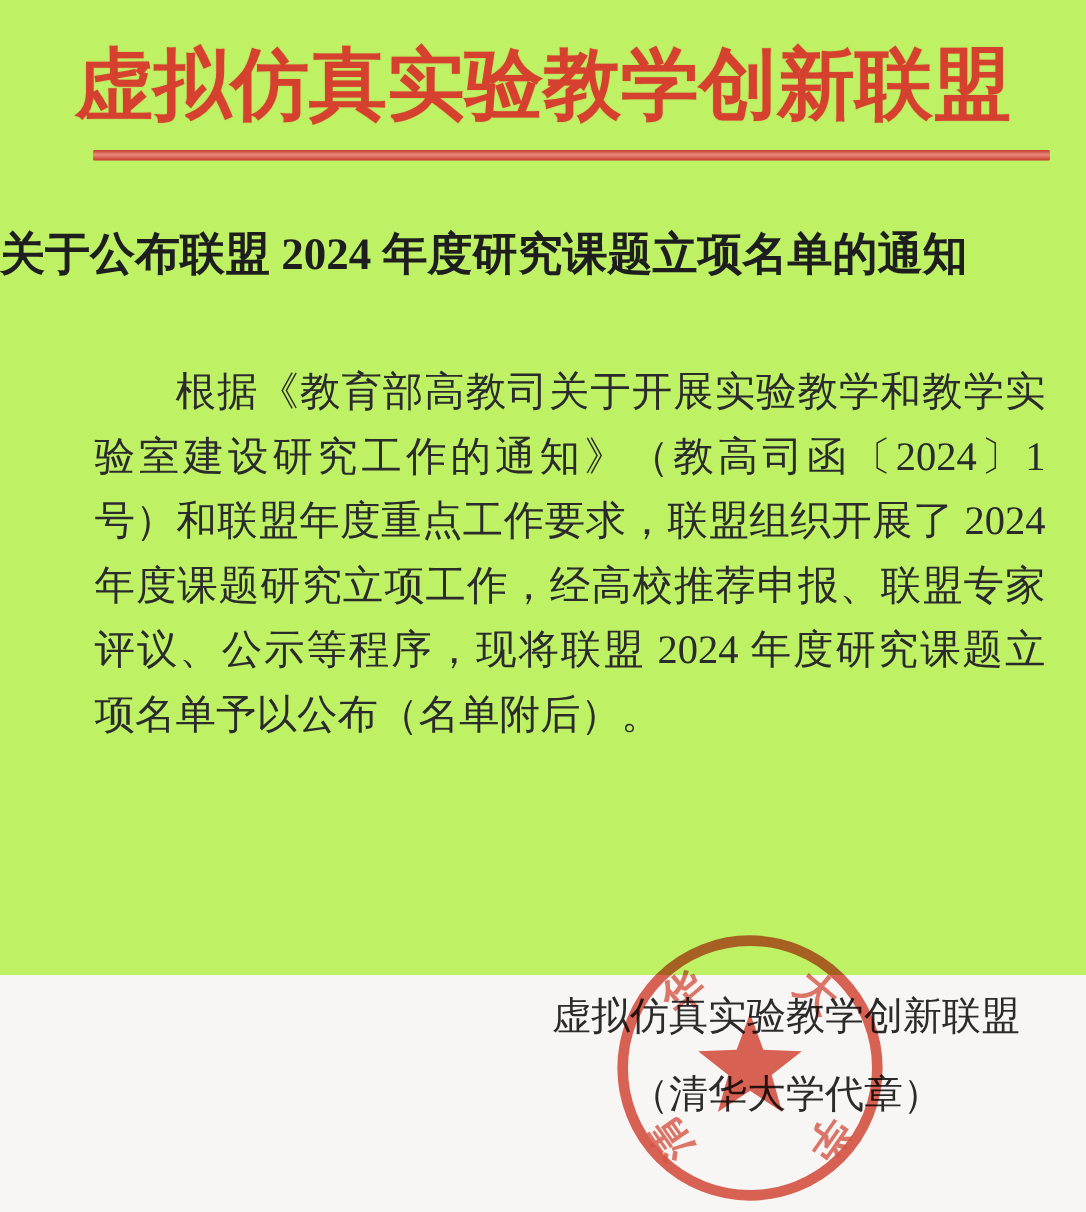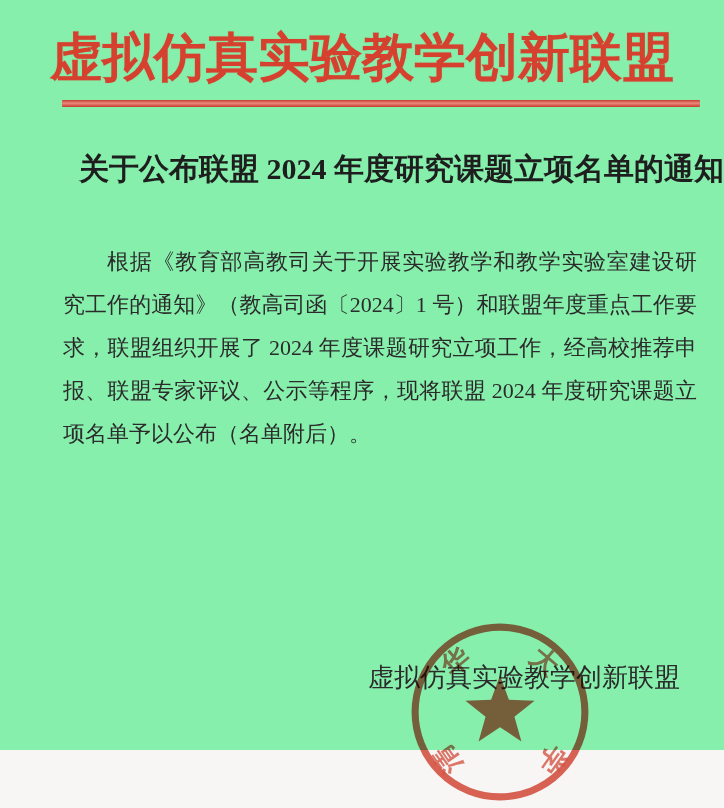--- a/index.html
+++ b/index.html
@@ -4,54 +4,54 @@
 <style>
   html,body{margin:0;padding:0;}
   body{
     width:724px;height:808px;
     background:#f7f6f5;
     font-family:"Liberation Serif","DejaVu Serif",serif;
     overflow:hidden;
   }
   .page{
     position:relative;
-    width:724px;height:750px;
-    background:#86efac;
+    width:724px;height:650px;
+    background:#bef264;
   }
   .org-title{
     padding-top:22px;
     text-align:center;
     color:#d6402e;
     font-size:52px;
     font-weight:bold;
     letter-spacing:0px;
     line-height:72px;
     text-shadow:0 0 1px rgba(214,64,46,.4);
     white-space:nowrap;
   }
   .red-rule{
     margin:6px auto 0 62px;
     width:638px;height:7px;
     background:linear-gradient(#c63a2c 0%, #e98a7d 45%, #c63a2c 100%);
     border-radius:1px;
   }
   .doc-title{
     margin-top:42px;
-    text-align:right;
+    text-align:left;
     color:#1e1e1e;
     font-size:30px;
     font-weight:bold;
     letter-spacing:0px;
     white-space:nowrap;
   }
   .body-text{
     margin:50px 28px 11px 63px;
     width:634px;
     color:#2b2b2b;
-    font-size:22px;
+    font-size:27px;
     line-height:43px;
     text-align:justify;
     text-justify:inter-ideograph;
   }
   .body-text p{
     margin:0;
     text-indent:2em;
   }
   .signature{
     position:absolute;
@@ -98,20 +98,21 @@
   <div class="red-rule"></div>
 
   <div class="doc-title">关于公布联盟 2024 年度研究课题立项名单的通知</div>
 
   <div class="body-text">
     <p>根据《教育部高教司关于开展实验教学和教学实验室建设研究工作的通知》（教高司函〔2024〕1 号）和联盟年度重点工作要求，联盟组织开展了 2024 年度课题研究立项工作，经高校推荐申报、联盟专家评议、公示等程序，现将联盟 2024 年度研究课题立项名单予以公布（名单附后）。</p>
   </div>
 
   <div class="signature">
     <div class="sig-line">虚拟仿真实验教学创新联盟</div>
+    <div class="sig-line">（清华大学代章）</div>
   </div>
 
   <div class="seal">
     <svg viewBox="0 0 190 190" xmlns="http://www.w3.org/2000/svg">
       <circle cx="95" cy="95" r="84" fill="none" stroke="#d6402e" stroke-width="7" opacity="0.92"></circle>
       <polygon points="95,59 103.8,82.9 129.2,83.9 109.3,99.6 116.2,124.1 95,110 73.8,124.1 80.7,99.6 60.8,83.9 86.2,82.9" fill="#d6402e" opacity="0.92"></polygon>
       <text class="seal-text" transform="translate(43,142) rotate(-125)" text-anchor="middle" dominant-baseline="central">清</text>
       <text class="seal-text" transform="translate(51,45) rotate(-40)" text-anchor="middle" dominant-baseline="central">华</text>
       <text class="seal-text" transform="translate(139,45) rotate(40)" text-anchor="middle" dominant-baseline="central">大</text>
       <text class="seal-text" transform="translate(147,142) rotate(125)" text-anchor="middle" dominant-baseline="central">学</text>

